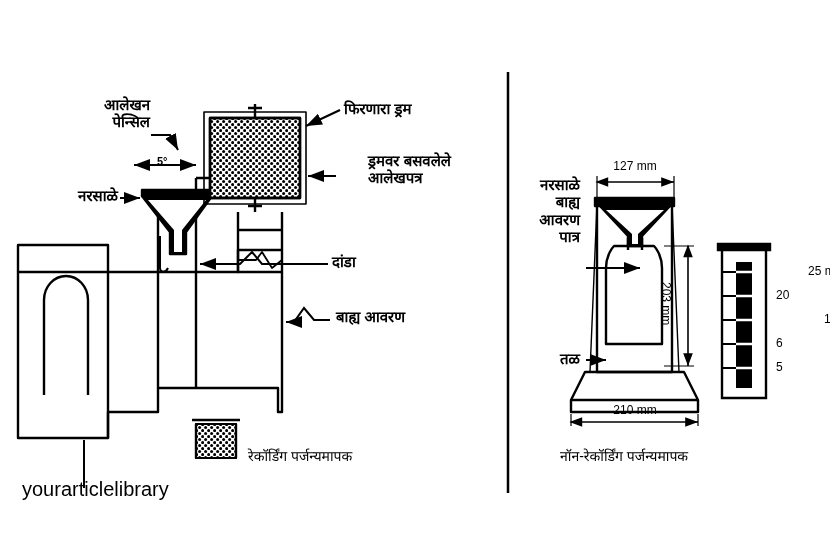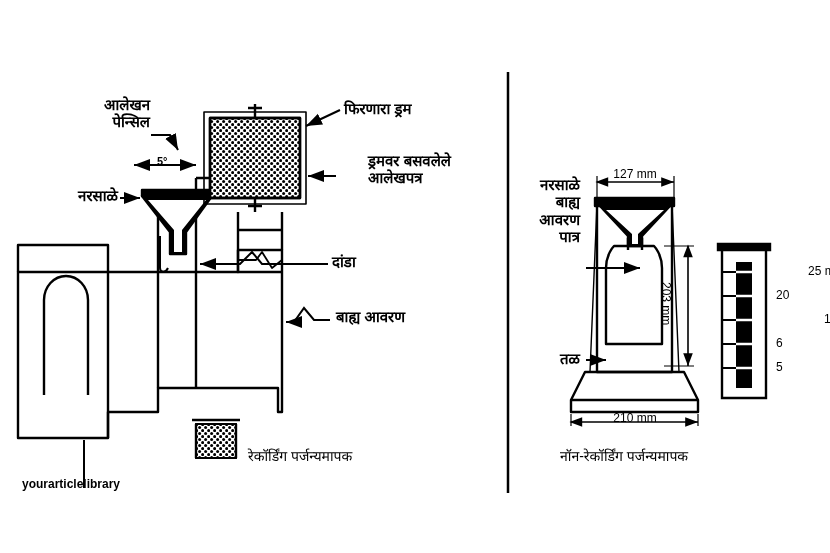--- a/index.html
+++ b/index.html
@@ -41,28 +41,28 @@
   }
   .lbl-dim {
     font-size: 12px;
     font-weight: normal;
   }
   .lbl-scale {
     font-size: 12px;
     font-weight: normal;
   }
   .lbl-wm {
-    font-size: 12px;
-    font-weight: bold;
+    font-size: 20px;
+    font-weight: normal;
   }
   .lbl-small {
     font-size: 11px;
     font-weight: bold;
   }
-  .ctr { text-align: center; margin-top: 8px; }
+  .ctr { text-align: center; }
   .rgt { text-align: right; }
 </style>
 </head>
 <body>
 
 <div id="page">
 
   <svg class="layer" viewBox="0 0 830 553">
     <defs>
       <pattern id="mesh" width="6" height="6" patternUnits="userSpaceOnUse">

